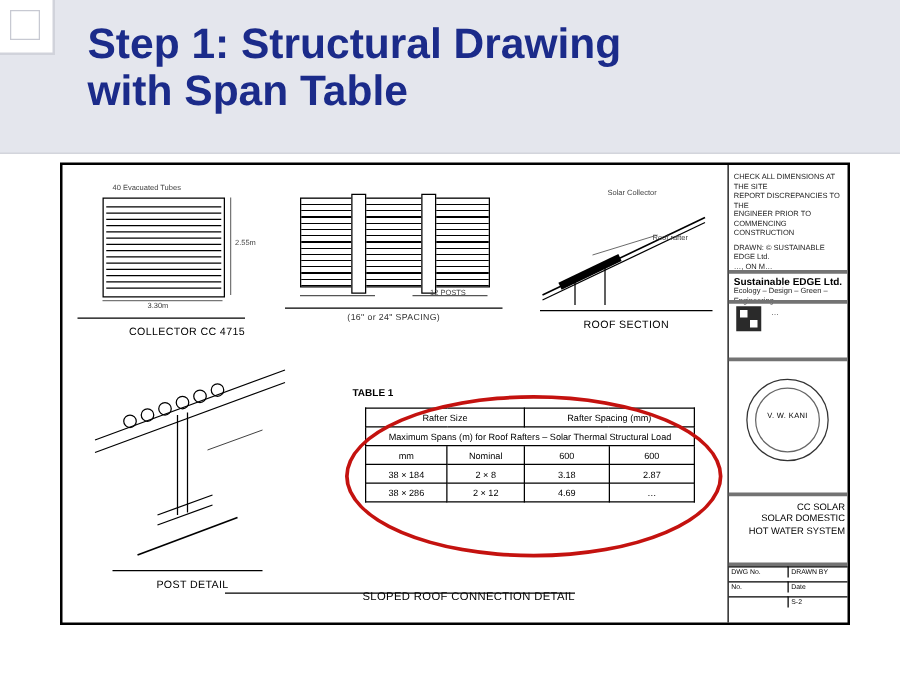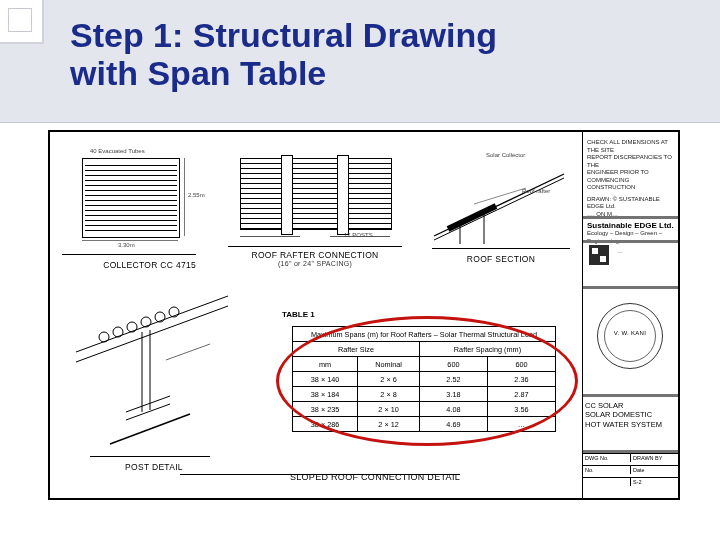--- a/index.html
+++ b/index.html
@@ -60,21 +60,21 @@
 .sloped-cap{left:130px;top:340px;width:280px;text-align:right}
 
 
 .tblock{right:0;top:0;width:96px;height:100%;border-left:1.5px solid #000}
 .tb-sec{position:absolute;left:0;right:0;border-top:3px solid #737373}
 .tb-text{font-size:6px;padding:3px 4px;line-height:1.25;color:#222}
 .company{font-size:8px;font-weight:700;padding:2px 4px 0}
 .stamp{position:absolute;left:14px;width:64px;height:64px;border:1.2px solid #333;border-radius:50%}
 .stamp:after{content:"";position:absolute;left:6px;top:6px;right:6px;bottom:6px;border:1px solid #666;border-radius:50%}
 .stamp-name{position:absolute;left:0;right:0;top:26px;text-align:center;font-size:6px;letter-spacing:.3px}
-.proj{font-size:7.5px;text-align:left;padding:4px 2px;line-height:1.25;font-weight:500}
+.proj{font-size:7.5px;text-align:right;padding:4px 2px;line-height:1.25;font-weight:500}
 .rev{position:absolute;left:0;right:0;display:flex;font-size:5.5px}
 .rev>div{border-right:1px solid #000;border-top:1px solid #000;padding:1px 2px;flex:1}
 .rev>div:last-child{border-right:none}
 .logo{position:absolute;left:6px;top:2px;width:20px;height:20px;background:#2a2a2a}
 .logo:before{content:"";position:absolute;left:3px;top:3px;width:6px;height:6px;background:#fff}
 .logo:after{content:"";position:absolute;right:3px;bottom:3px;width:6px;height:6px;background:#fff}
 </style>
 </head>
 <body>
 
@@ -115,21 +115,20 @@
     <div class="rafter">
       <div class="rf-box">
         <div class="rf-hatch"></div>
         <div class="rf-post" style="left:40px"></div>
         <div class="rf-post" style="left:96px"></div>
       </div>
       <div class="rf-dim"></div>
       <div class="tiny" style="position:absolute;left:124px;top:84px">12 POSTS</div>
       <div class="rf-rule"></div>
       <div class="rf-cap panel-label">
-        <div>ROOF RAFTER CONNECTION</div>
         <div class="small">(16" or 24" SPACING)</div>
       </div>
     </div>
 
     <div class="roof">
       <svg width="150" height="94">
         <line x1="8" y1="82" x2="138" y2="20" stroke="#000" stroke-width="1.3"></line>
         <line x1="8" y1="86" x2="138" y2="24" stroke="#000" stroke-width="1"></line>
         <line x1="22" y1="75" x2="70" y2="52" stroke="#000" stroke-width="6"></line>
         <line x1="34" y1="68" x2="34" y2="90" stroke="#000"></line>
@@ -163,49 +162,37 @@
       </svg>
       <div class="post-rule"></div>
       <div class="post-cap panel-label">POST DETAIL</div>
     </div>
 
     <div class="tablewrap">
       <div class="tbl-title">TABLE 1</div>
       <table class="tbl">
         <tbody>
             <tr>
-              <td colspan="4" class="hd">Maximum Spans (m) for Roof Rafters – Solar Thermal Structural Load</td>
-            </tr>
-        <tr>
           <td colspan="2" class="hd">Rafter Size</td>
           <td colspan="2" class="hd">Rafter Spacing (mm)</td>
         </tr>
+        <tr>
+              <td colspan="4" class="hd">Maximum Spans (m) for Roof Rafters – Solar Thermal Structural Load</td>
+            </tr>
         <tr>
           <td>mm</td>
           <td>Nominal</td>
           <td>600</td>
           <td>600</td>
         </tr>
         <tr>
-              <td>38 × 140</td>
-              <td>2 × 6</td>
-              <td>2.52</td>
-              <td>2.36</td>
-            </tr>
-        <tr>
               <td>38 × 184</td>
               <td>2 × 8</td>
               <td>3.18</td>
               <td>2.87</td>
-            </tr>
-        <tr>
-              <td>38 × 235</td>
-              <td>2 × 10</td>
-              <td>4.08</td>
-              <td>3.56</td>
             </tr>
         <tr>
               <td>38 × 286</td>
               <td>2 × 12</td>
               <td>4.69</td>
               <td>…</td>
             </tr>
       </tbody>
         </table>
       <div class="highlight"></div>

